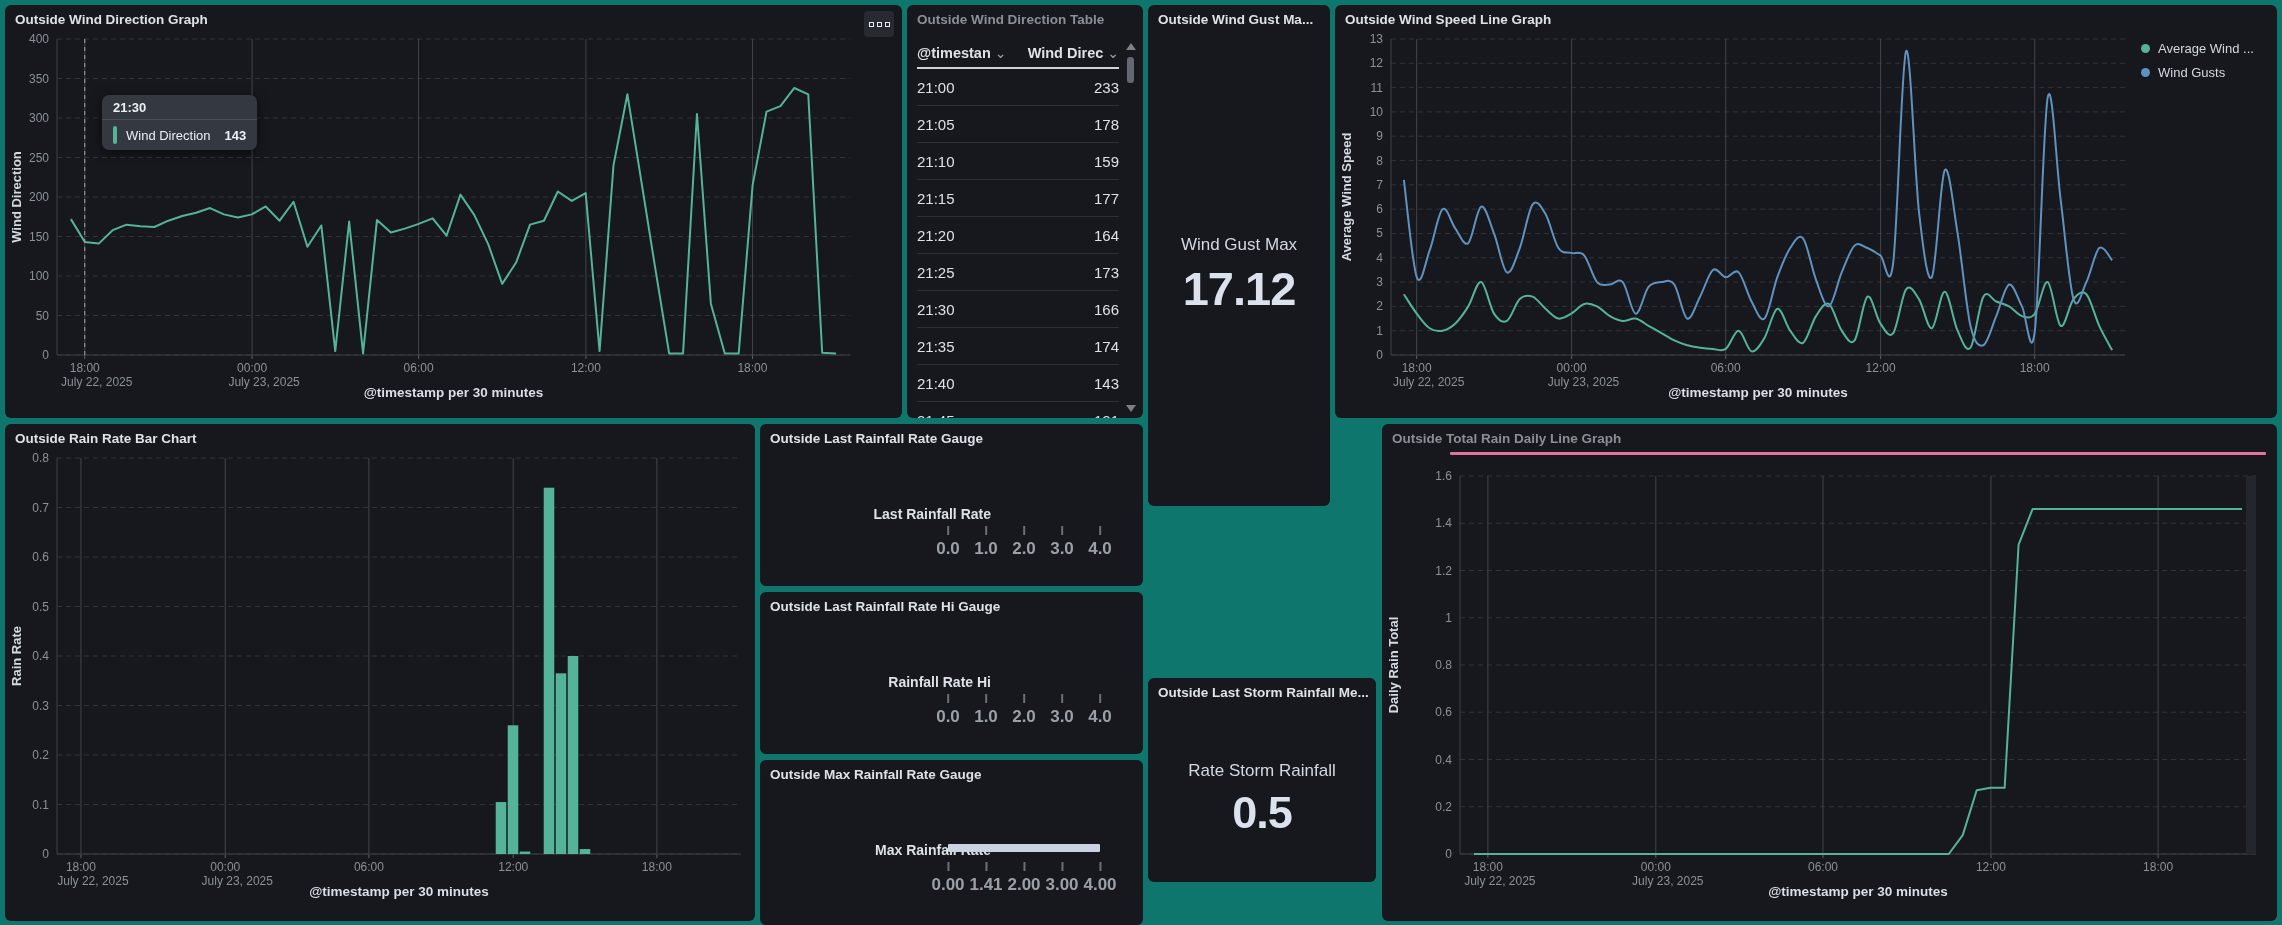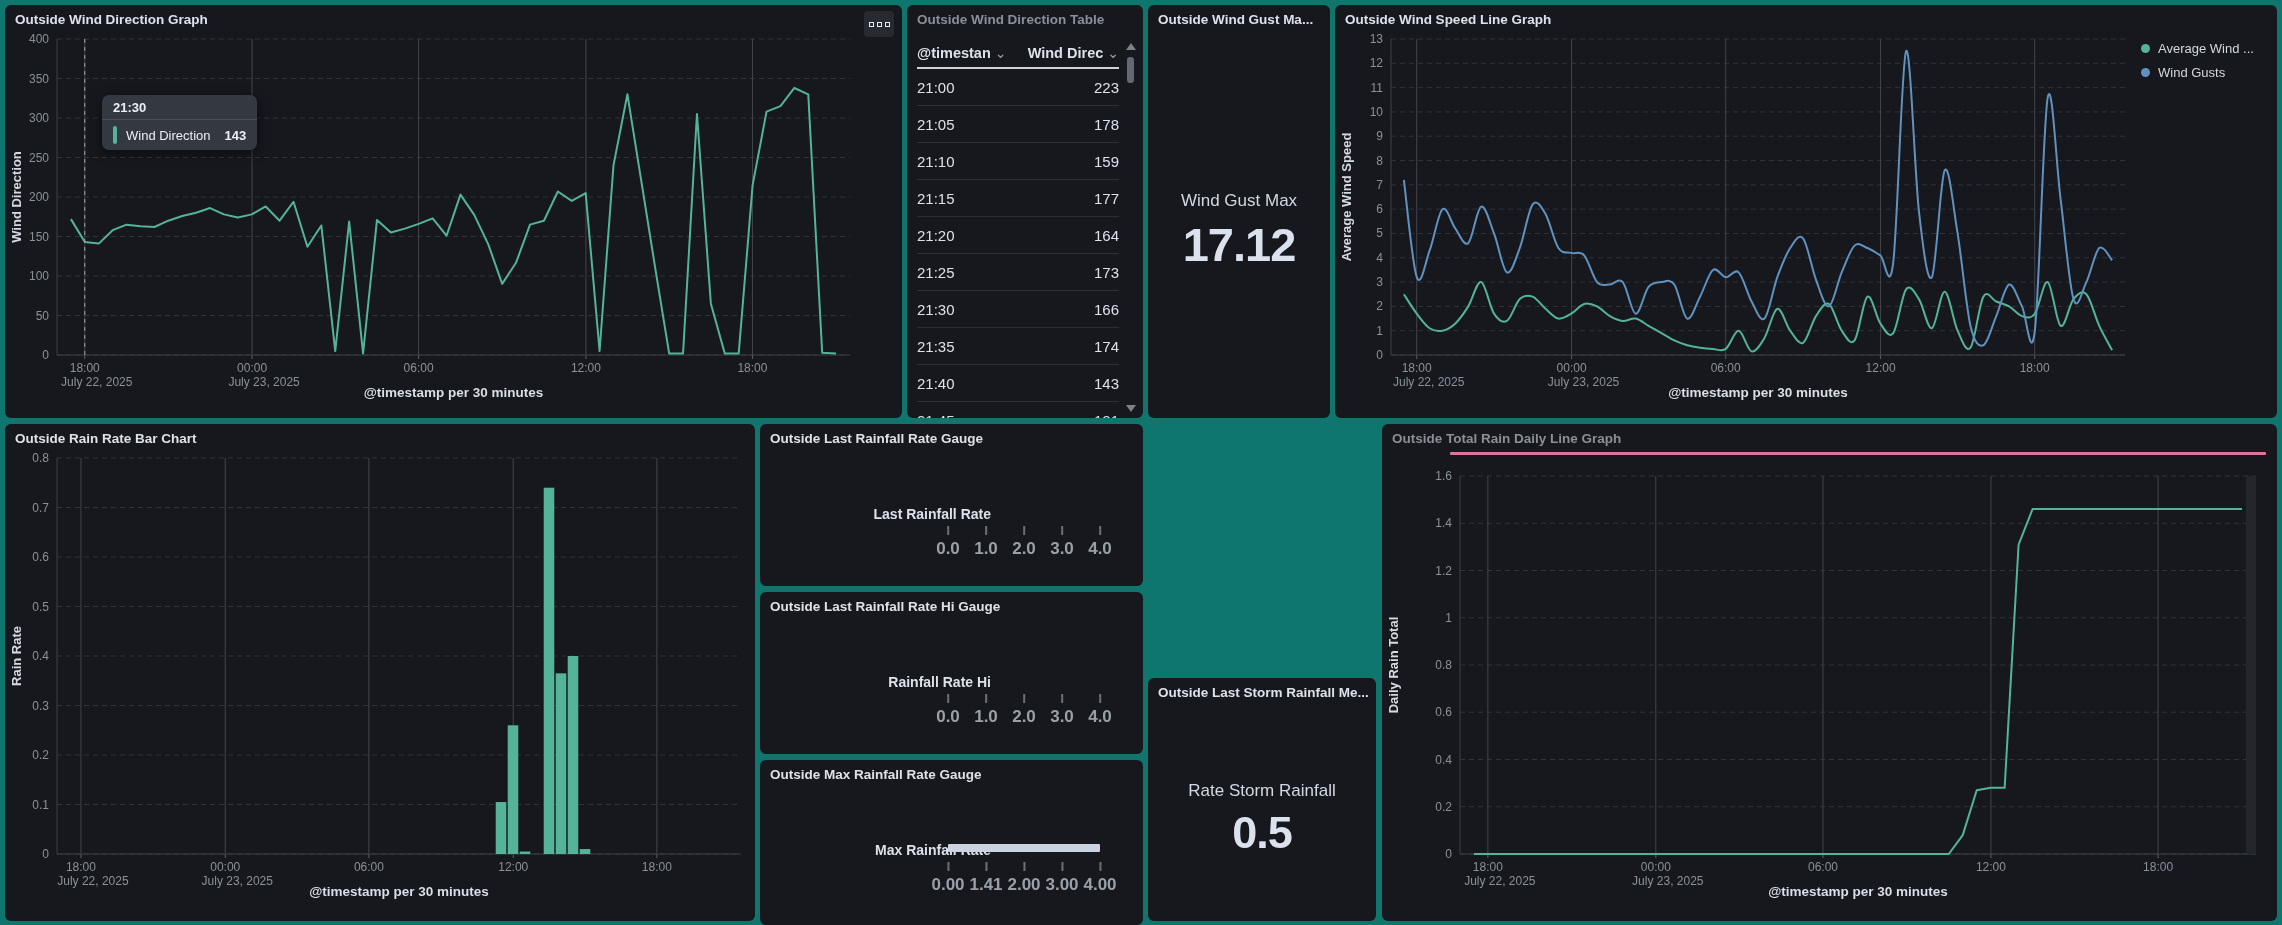--- a/index.html
+++ b/index.html
@@ -121,21 +121,21 @@
   <div class="panel" style="left:907px;top:5px;width:236px;height:413px">
     <div class="ptitle dim">Outside Wind Direction Table</div>
     <div class="tbl">
       <div class="tbl-head">
         <span class="c1"><span>@timestan</span><span class="caret">⌄</span></span>
         <span class="c2"><span>Wind Direc</span><span class="caret">⌄</span></span>
       </div>
       <div id="table-rows">
           <div class="trow">
             <span class="c1">21:00</span>
-                 <span class="c2">223</span>
+                 <span class="c2">233</span>
           </div>
           <div class="trow">
             <span class="c1">21:05</span>
                  <span class="c2">178</span>
           </div>
           <div class="trow">
             <span class="c1">21:10</span>
                  <span class="c2">159</span>
           </div>
           <div class="trow">
@@ -168,21 +168,21 @@
           </div>
         </div>
     </div>
     <div class="sbar">
       <span class="sb-up"></span>
       <span class="sb-thumb"></span>
       <span class="sb-down"></span>
     </div>
   </div>
 
-  <div class="panel" style="left:1148px;top:5px;width:182px;height:413px">
+  <div class="panel" style="left:1148px;top:5px;width:182px;height:501px">
     <div class="ptitle">Outside Wind Gust Ma...</div>
     <div class="statwrap">
       <div class="stat-label">Wind Gust Max</div>
       <div class="stat-value">17.12</div>
     </div>
   </div>
 
   <div class="panel" style="left:1335px;top:5px;width:942px;height:413px">
     <div class="ptitle">Outside Wind Speed Line Graph</div>
     <svg id="svg-windspeed" class="chart" width="942" height="413">
@@ -339,21 +339,21 @@
     <div class="gticks">
         <div class="gtick" style="left: 0px;"><span class="mark"></span><span class="num">0.00</span></div>
         <div class="gtick" style="left: 38px;"><span class="mark"></span><span class="num">1.41</span></div>
         <div class="gtick" style="left: 76px;"><span class="mark"></span><span class="num">2.00</span></div>
         <div class="gtick" style="left: 114px;"><span class="mark"></span><span class="num">3.00</span></div>
         <div class="gtick" style="left: 152px;"><span class="mark"></span><span class="num">4.00</span></div>
       </div>
   </div>
 
 
-  <div class="panel" style="left:1148px;top:678px;width:228px;height:243px">
+  <div class="panel" style="left:1148px;top:678px;width:228px;height:204px">
     <div class="ptitle">Outside Last Storm Rainfall Me...</div>
     <div class="statwrap">
       <div class="stat-label">Rate Storm Rainfall</div>
       <div class="stat-value" style="font-size:45px">0.5</div>
     </div>
   </div>
 
   <div class="panel" style="left:1382px;top:424px;width:895px;height:497px">
     <div class="ptitle dim">Outside Total Rain Daily Line Graph</div>
     <div class="pinkline"></div>

